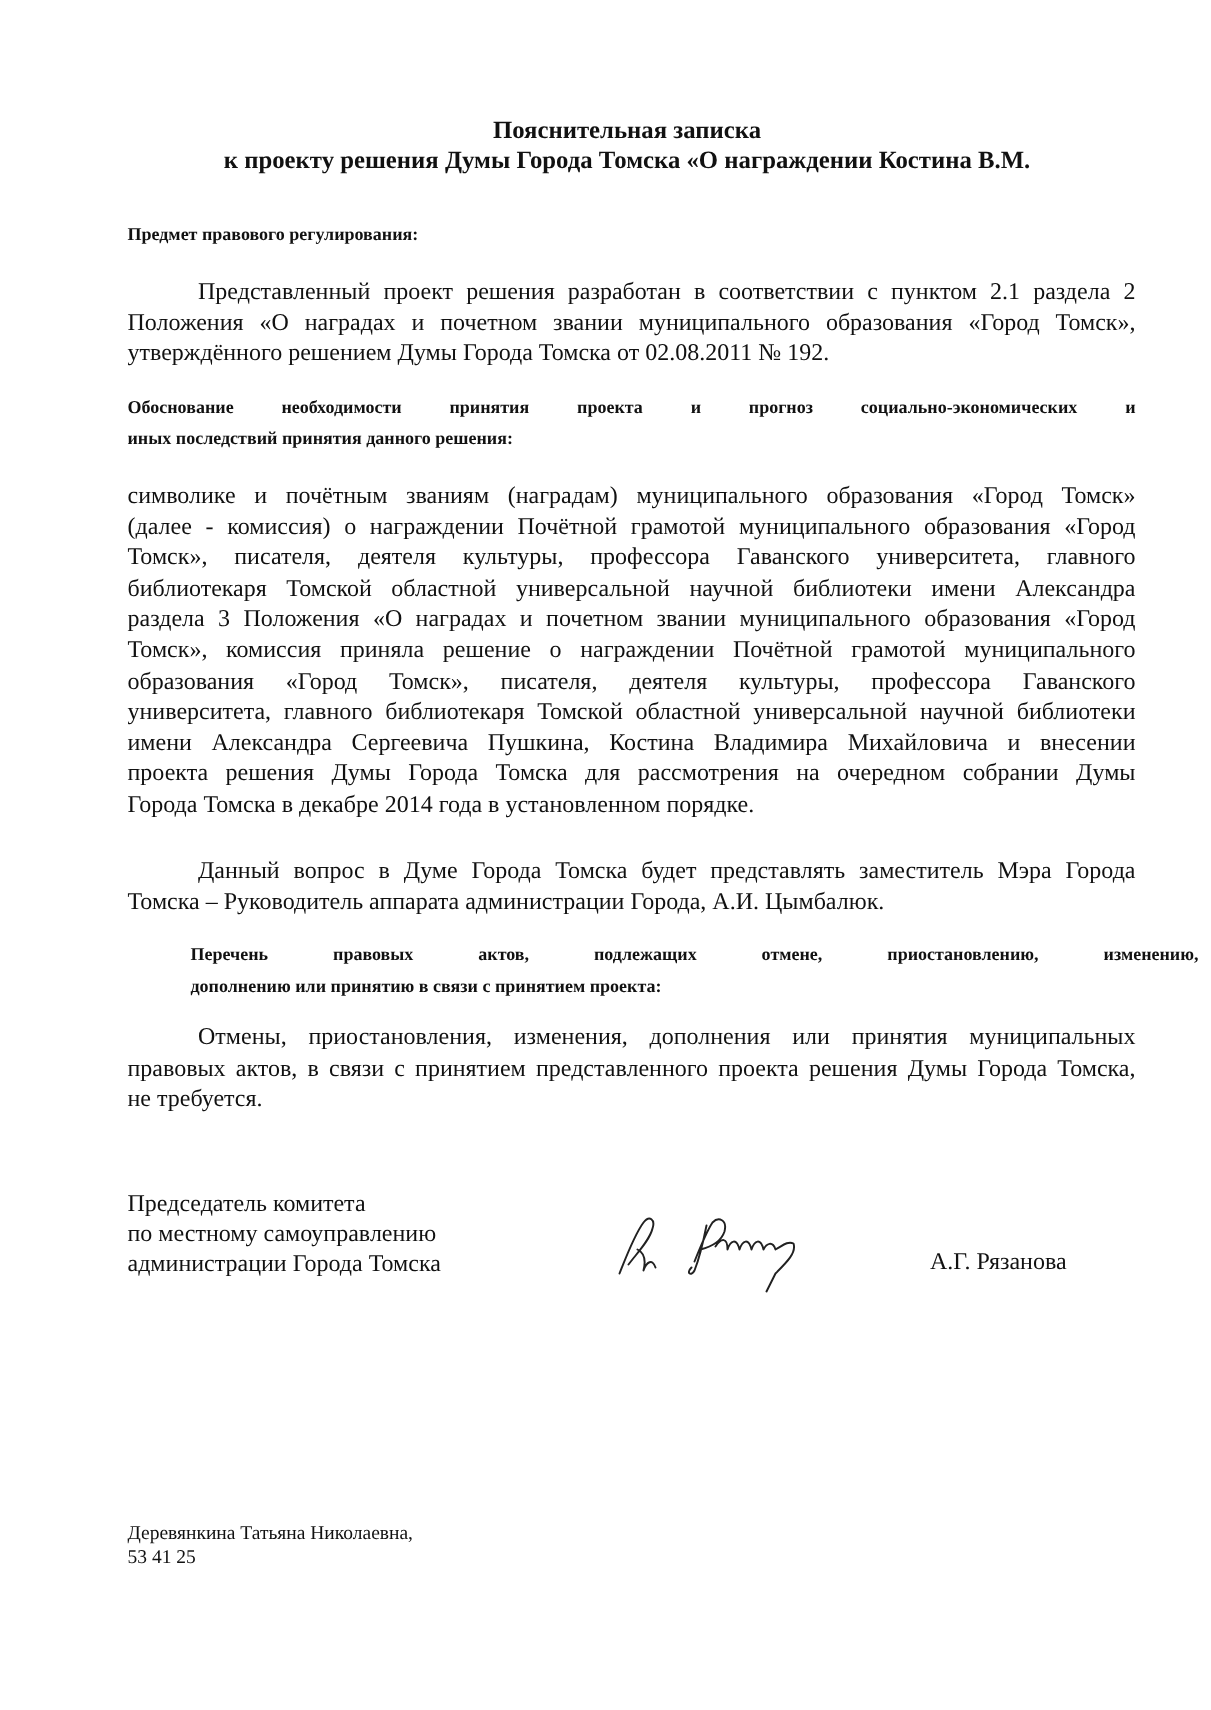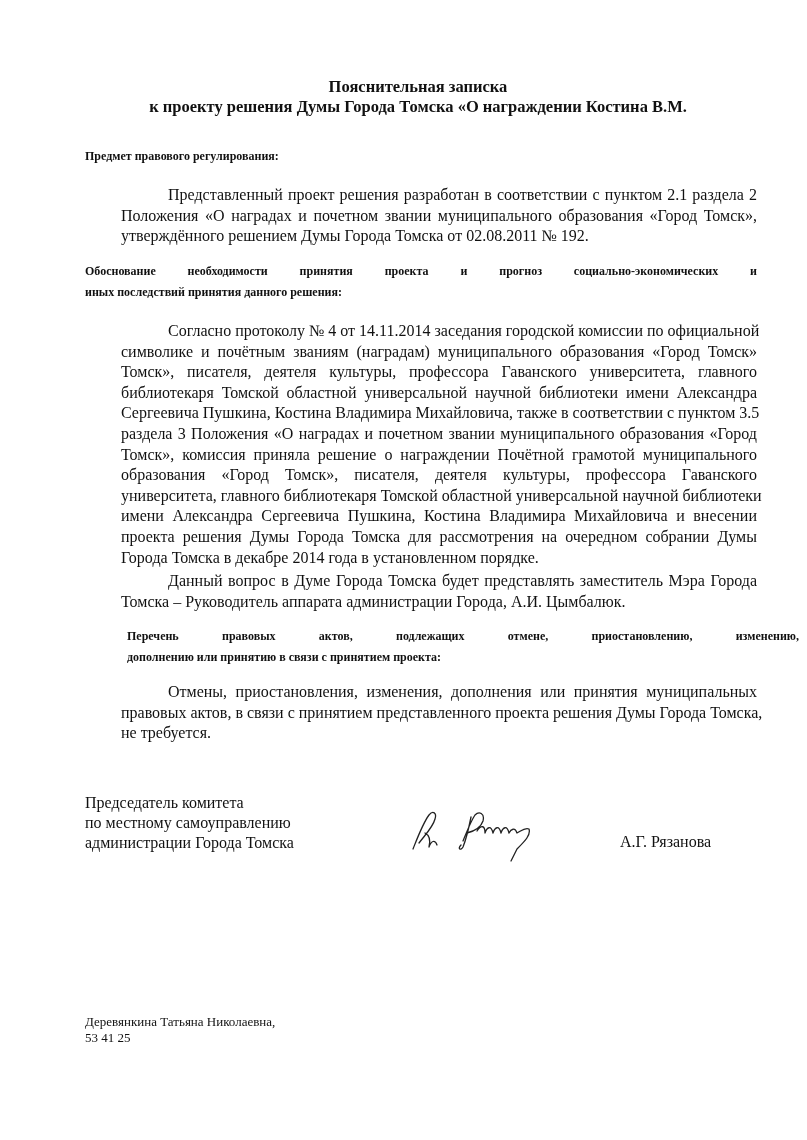--- a/index.html
+++ b/index.html
@@ -6,21 +6,21 @@
   body { width: 807px; height: 1140px; position: relative; overflow: hidden;
          font-family: "Liberation Serif", "DejaVu Serif", serif; color: #111; }
   .page { position: absolute; left: 0; top: 0; width: 807px; height: 1140px; }
   .title { position: absolute; left: 4px; width: 807px; text-align: center;
            font-weight: bold; font-size: 16.5px; line-height: 20px; top: 77px; padding-left: 21px; box-sizing: border-box; }
   .title div { white-space: nowrap; }
   .heading { position: absolute; left: 85px; width: 672px; font-weight: bold;
              font-size: 12px; line-height: 21px; text-align: justify; }
   .para { position: absolute; left: 85px; width: 672px; font-size: 16px;
           line-height: 20.6px; text-align: justify; }
-  .para .line { display: block; text-align: justify; text-align-last: justify; white-space: nowrap; margin-left: 36px; }
+  .para .line { display: block; text-align: justify; text-align-last: justify; white-space: nowrap; }
   .para .line.last { text-align-last: left; }
   .para .line.first { padding-left: 47px; }
   .heading .line { display: block; text-align-last: justify; white-space: nowrap; }
   .heading .line.last { text-align-last: left; }
   .sig-block { position: absolute; left: 85px; top: 793px; font-size: 16px; line-height: 20px; }
   .sig-name { position: absolute; left: 620px; top: 833px; font-size: 16px; }
   .signature { position: absolute; left: 405px; top: 803px; width: 140px; height: 65px; }
   .contact { position: absolute; left: 85px; top: 1014px; font-size: 13px; line-height: 16px; }
 </style>
 </head>
@@ -40,25 +40,24 @@
     <span class="line first">Представленный проект решения разработан в соответствии с пунктом 2.1 раздела 2</span>
     <span class="line">Положения «О наградах и почетном звании муниципального образования «Город Томск»,</span>
     <span class="line last">утверждённого решением Думы Города Томска от 02.08.2011 № 192.</span>
   </div>
 
   <div class="heading" style="top:261px;">
     <span class="line">Обоснование необходимости принятия проекта и прогноз социально-экономических и</span>
     <span class="line last">иных последствий принятия данного решения:</span>
   </div>
   <div class="para" style="top:321px;">
-    <span class="line first">Согласно протоколу № 4 от 14.11.2014  заседания городской комиссии по официальной</span>
     <span class="line">символике и почётным званиям (наградам) муниципального образования «Город Томск»</span>
+    <span class="line">(далее - комиссия) о награждении Почётной грамотой муниципального образования «Город</span>
     <span class="line">Томск», писателя, деятеля культуры, профессора Гаванского университета, главного</span>
     <span class="line">библиотекаря Томской областной универсальной научной библиотеки имени Александра</span>
-    <span class="line">Сергеевича Пушкина, Костина Владимира Михайловича, также в соответствии с пунктом 3.5</span>
     <span class="line">раздела 3 Положения «О наградах и почетном звании муниципального образования «Город</span>
     <span class="line">Томск», комиссия приняла решение о награждении Почётной грамотой муниципального</span>
     <span class="line">образования «Город Томск», писателя, деятеля культуры, профессора Гаванского</span>
     <span class="line">университета, главного библиотекаря Томской областной универсальной научной библиотеки</span>
     <span class="line">имени Александра Сергеевича Пушкина, Костина Владимира Михайловича и внесении</span>
     <span class="line">проекта решения Думы Города Томска для рассмотрения на очередном собрании Думы</span>
     <span class="line last">Города Томска в декабре 2014 года в установленном порядке.</span>
   </div>
   <div class="para" style="top:571px;">
     <span class="line first">Данный вопрос в Думе Города Томска будет представлять заместитель Мэра Города</span>

